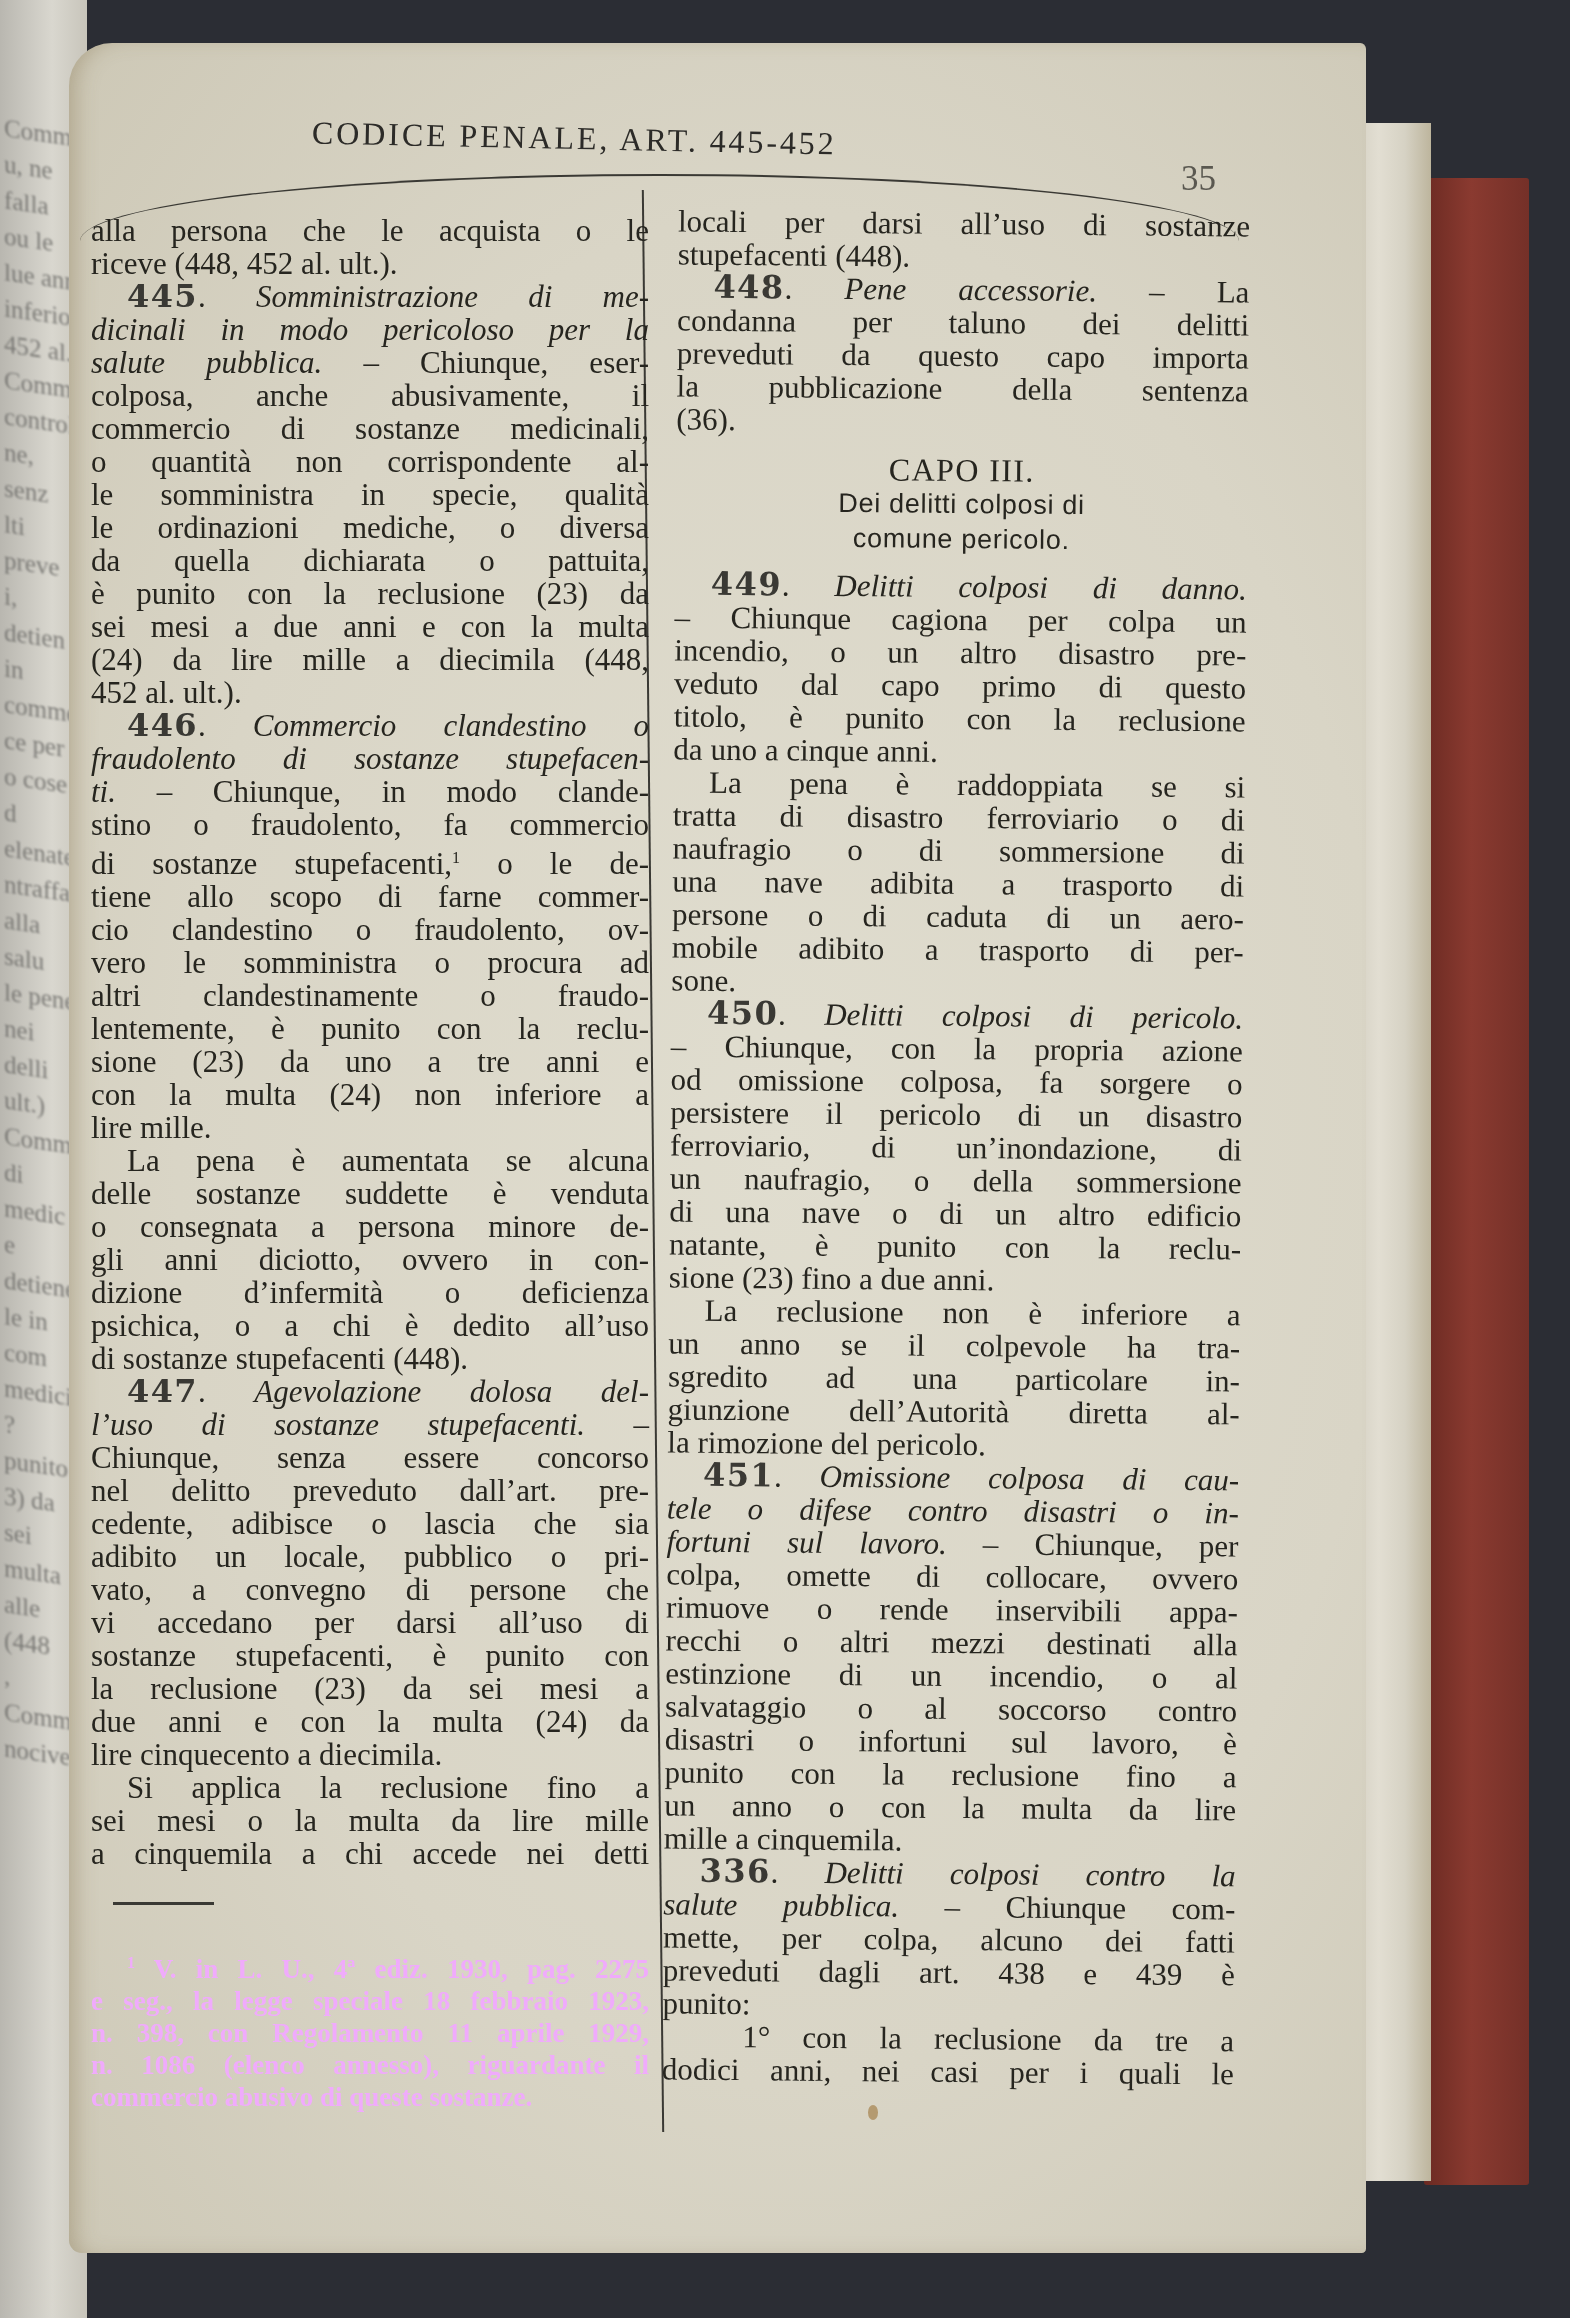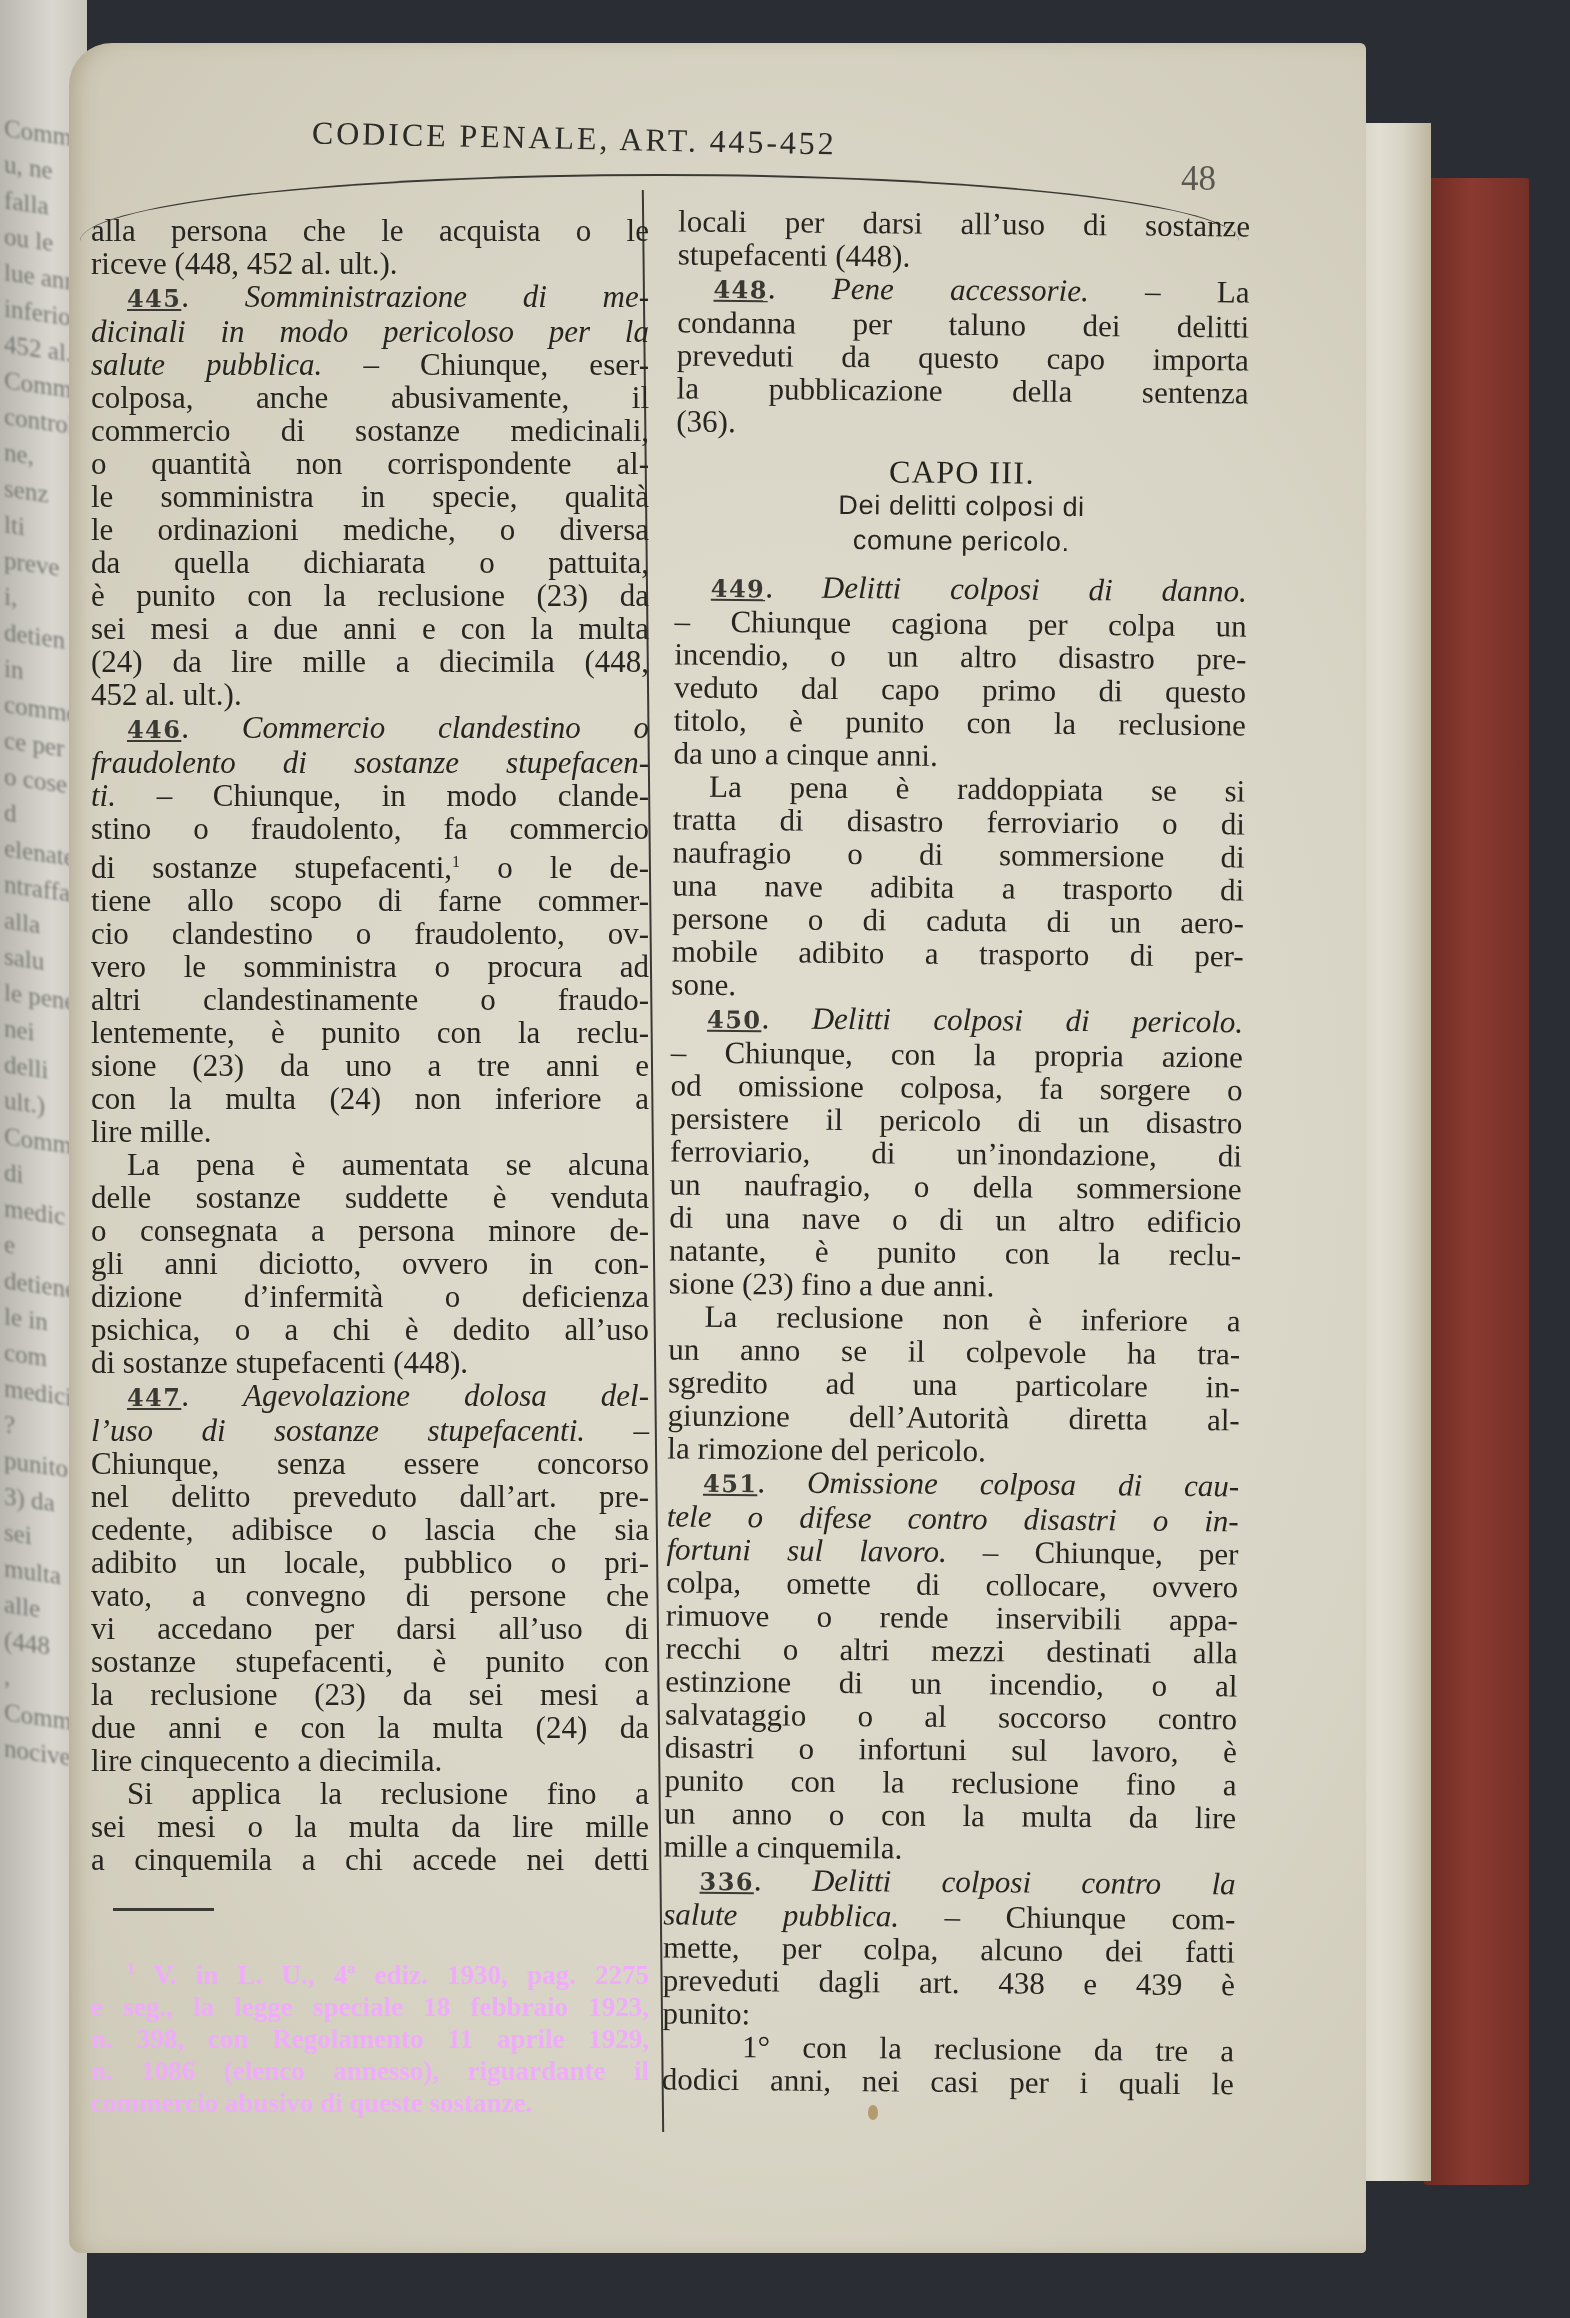--- a/index.html
+++ b/index.html
@@ -53,21 +53,21 @@
     }
     .column {
       position:absolute; font-family:"Liberation Serif", serif;
       font-size:31px; line-height:33px; color:#26251f; text-align:justify;
     }
     .col-left { left:91px; top:207px; width:558px;margin-top:7px; }
     .col-right { left:670px; top:207px; width:572px; transform:rotate(0.5deg); }
     .line { display:block; white-space:nowrap; text-align:justify; text-align-last:justify; }
     .line.last { text-align-last:left; }
     .indent { padding-left:36px; }
-    .art-num { font-family:"DejaVu Serif", serif; font-weight:bold; font-size:24px; color:#3a3934; letter-spacing:1.4px;text-decoration:underline; }
+    .art-num { font-family:"DejaVu Serif", serif; font-weight:bold; font-size:32px; color:#3a3934; letter-spacing:1.4px; }
     .rubric { font-style:italic; }
     .capo { display:block; text-align:center; font-size:32px; margin-top:16px; letter-spacing:1.4px; }
     .capo-sub { display:block; text-align:center; font-family:"Liberation Sans", sans-serif; font-size:27px; line-height:35px; letter-spacing:0.7px; }
     .capo-sub.last { margin-bottom:13px; }
     .footnote-rule { display:block; width:101px; height:2.2px; background:#3a3934; margin:32px 0 42px 22px; }
     .footnote { font-size:27px; line-height:32px; font-weight:bold; color:#f0abfc; }
     sup { font-size:16px; }
     .stain { position:absolute; left:868px; top:2105px; width:10px; height:14.5px; border-radius:50%; background:#b49a70; }
   </style>
 </head>
@@ -106,21 +106,21 @@
 alle (448
 , Comm
 nocive</div>
 </div>
 <div class="cover-edge"></div>
 <div class="page-stack"></div>
 
 <div class="page"></div>
 
 <div class="running-head">CODICE PENALE, ART. 445-452</div>
-<div class="page-number">48</div>
+<div class="page-number">35</div>
 <div class="head-rule"></div>
 <div class="col-divider"></div>
 
 <div class="column col-left">
   <div id="left-lines">
       <span class="line"><span>alla persona che le acquista o le</span></span>
       <span class="line last"><span>riceve (448, 452 al. ult.).</span></span>
       <span class="line indent"><span class="art-num">445</span>. <span class="rubric">Somministrazione di me-</span></span>
       <span class="line"><span class="rubric">dicinali in modo pericoloso per la</span></span>
       <span class="line"><span class="rubric">salute pubblica.</span><span> – Chiunque, eser-</span></span>

